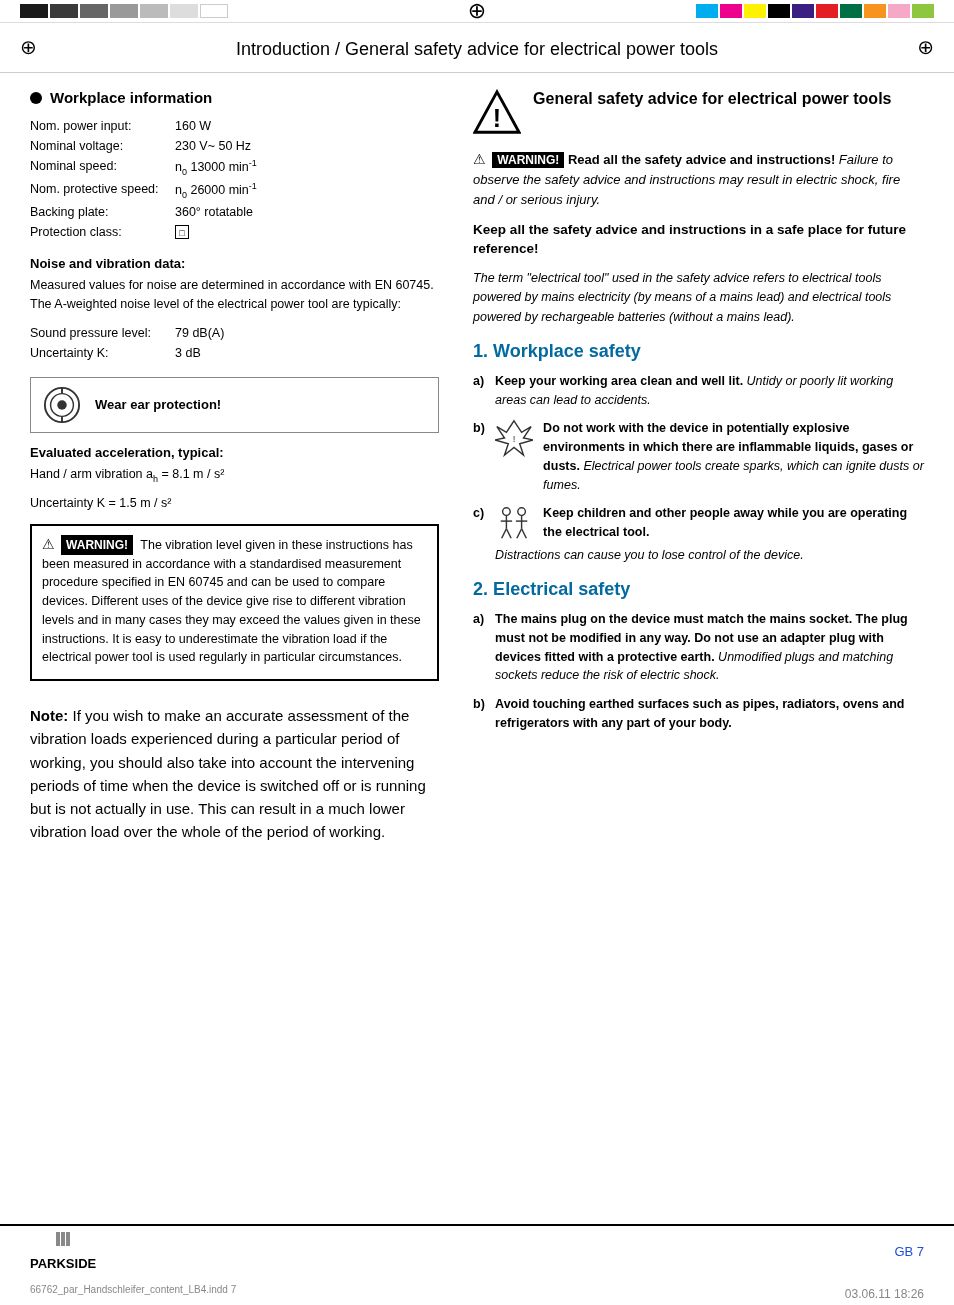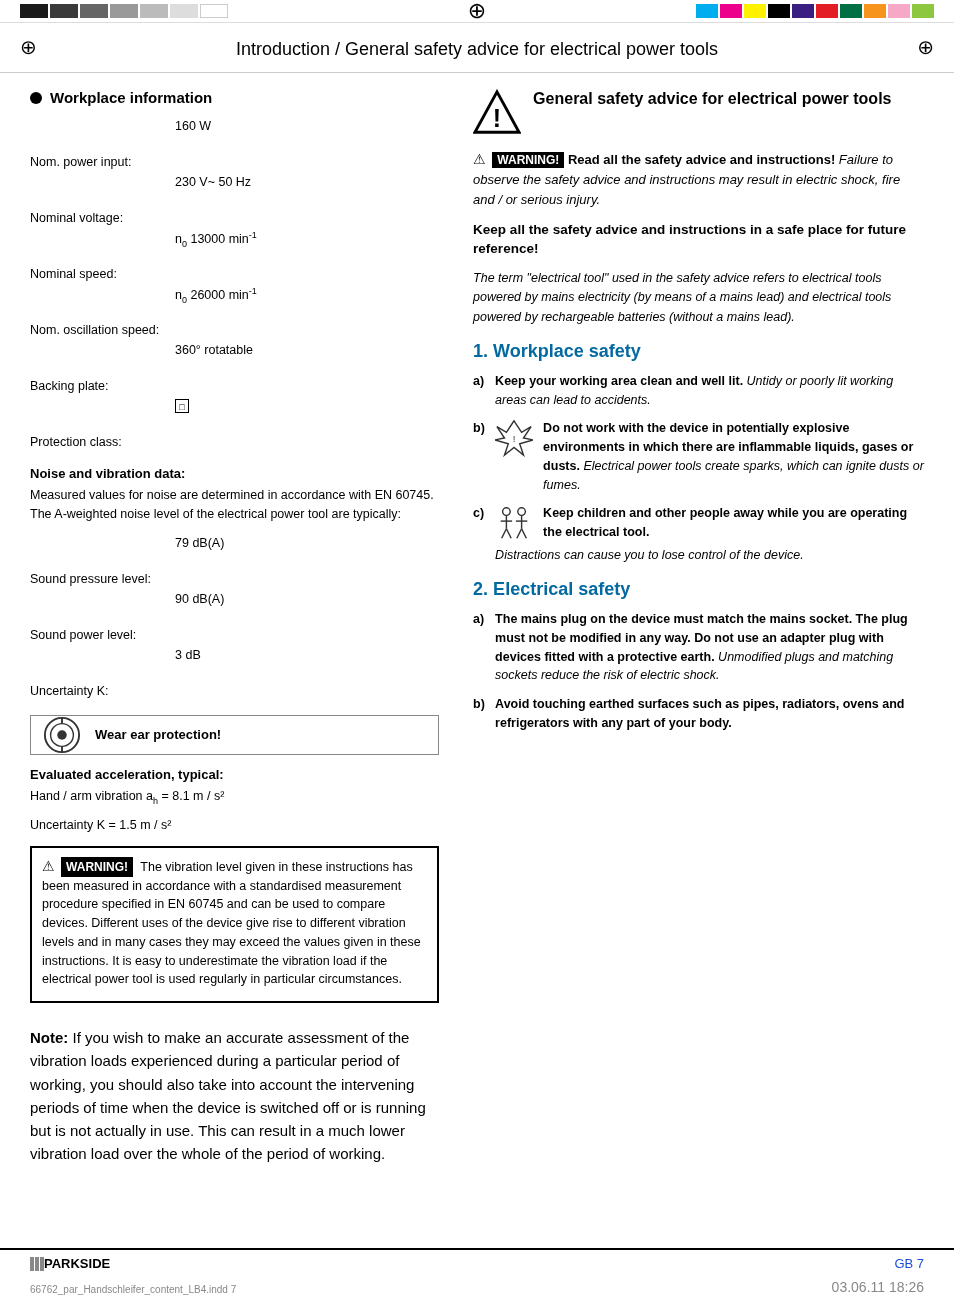--- a/index.html
+++ b/index.html
@@ -65,21 +65,20 @@
       font-size: 12.5px;
       margin-bottom: 14px;
       line-height: 1.6;
     }
     .tech-row {
       display: flex;
     }
     .tech-label {
       width: 145px;
       flex-shrink: 0;
-      margin-top: 36px;
     }
     .tech-value {
       flex: 1;
     }
 
     .subsection-title {
       font-weight: bold;
       font-size: 13px;
       margin-bottom: 5px;
     }
@@ -89,21 +88,21 @@
       line-height: 1.55;
       margin-bottom: 8px;
     }
 
     
     .ear-protection-box {
       display: flex;
       align-items: center;
       gap: 14px;
       border: 1px solid #888;
-      padding: 0 12px;
+      padding: 8px 12px;
       margin: 12px 0;
     }
     .ear-icon {
       width: 38px;
       height: 38px;
       flex-shrink: 0;
     }
     .ear-label {
       font-weight: bold;
       font-size: 13px;
@@ -218,21 +217,22 @@
     .list-icon {
       width: 38px;
       height: 38px;
       flex-shrink: 0;
     }
     .parkside-logo {
       font-weight: bold;
       font-size: 13px;
       display: flex;
       align-items: center;
-      gap: 0;
+      gap: 10px;
+      flex-direction: column;
     }
     .logo-bars {
       display: flex;
       gap: 1px;
     }
     .logo-bar {
       width: 4px;
       height: 14px;
       background: #000;
     }
@@ -326,21 +326,21 @@
       </div>
       <div class="tech-row">
         <span class="tech-label">Nominal voltage:</span>
         <span class="tech-value">230 V~ 50 Hz</span>
       </div>
       <div class="tech-row">
         <span class="tech-label">Nominal speed:</span>
         <span class="tech-value">n<sub>0</sub> 13000 min<sup>-1</sup></span>
       </div>
       <div class="tech-row">
-        <span class="tech-label">Nom. oscillation speed:</span>
+        <span class="tech-label">Nom. protective speed:</span>
         <span class="tech-value">n<sub>0</sub> 26000 min<sup>-1</sup></span>
       </div>
       <div class="tech-row">
         <span class="tech-label">Backing plate:</span>
         <span class="tech-value">360° rotatable</span>
       </div>
       <div class="tech-row">
         <span class="tech-label">Protection class:</span>
         <span class="tech-value">
           <span class="protection-class-box">□</span>
@@ -348,24 +348,20 @@
       </div>
     </div>
 
     <div class="subsection-title">Noise and vibration data:</div>
     <p class="noise-text">Measured values for noise are determined in accordance with EN 60745. The A-weighted noise level of the electrical power tool are typically:</p>
 
     <div class="tech-table">
       <div class="tech-row">
         <span class="tech-label">Sound pressure level:</span>
         <span class="tech-value">79 dB(A)</span>
-      </div>
-      <div class="tech-row">
-        <span class="tech-label">Sound power level:</span>
-        <span class="tech-value">90 dB(A)</span>
       </div>
       <div class="tech-row">
         <span class="tech-label">Uncertainty K:</span>
         <span class="tech-value">3 dB</span>
       </div>
     </div>
 
     <div class="ear-protection-box">
       <svg class="ear-icon" viewBox="0 0 40 40" xmlns="http://www.w3.org/2000/svg">
         <circle cx="20" cy="20" r="18" fill="none" stroke="#333" stroke-width="2"></circle>
@@ -497,13 +493,13 @@
       <div class="logo-bar" style="background:#888;"></div>
     </div>
     <span style="font-weight:bold; font-size:13px;">PARKSIDE</span>
   </div>
   <div style="display:flex; gap:16px; align-items:center;">
     <span style="font-size:13px; color:#1d4ed8;">GB   7</span>
   </div>
 </div>
 
 <div style="position:absolute; bottom:10px; left:30px; font-size:10px; color:#888;">66762_par_Handschleifer_content_LB4.indd   7</div>
-<div style="position:absolute; bottom:10px; right:30px; font-size:14px; color:#888;">03.06.11   18:26</div>
+<div style="position:absolute; bottom:4px; right:30px; font-size:12px; color:#888;">03.06.11   18:26</div>
 
 </body></html>

